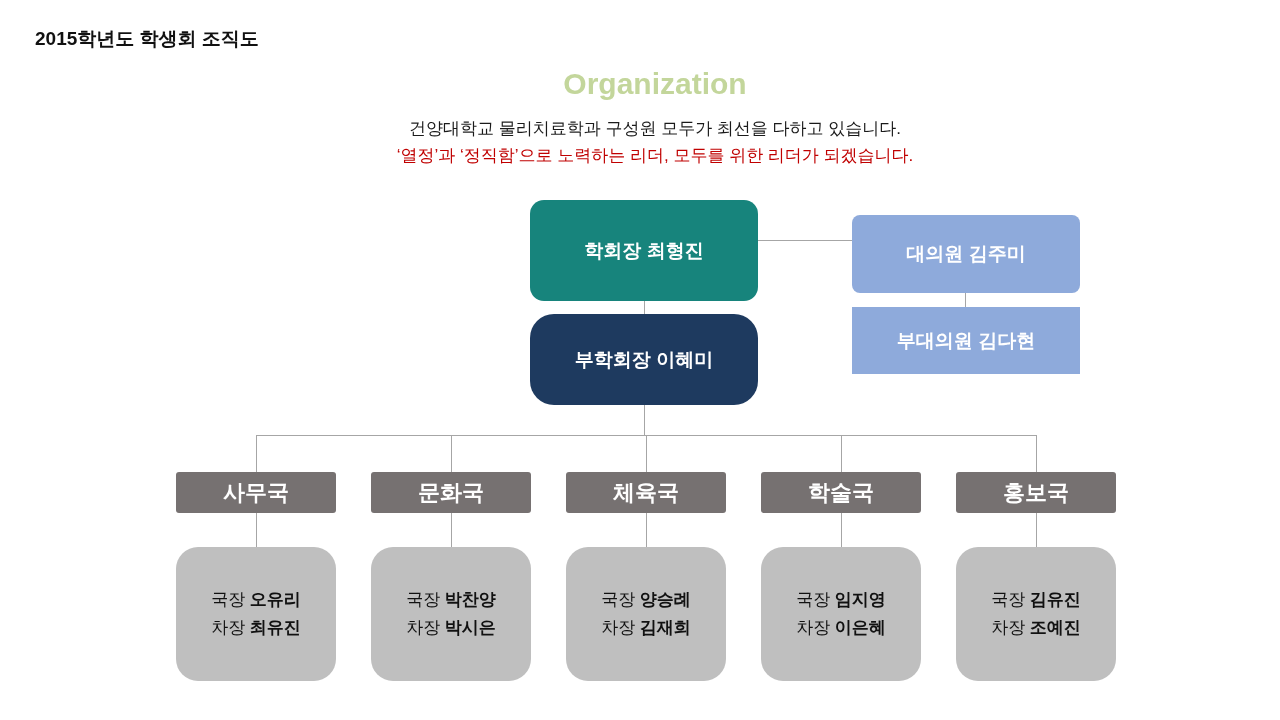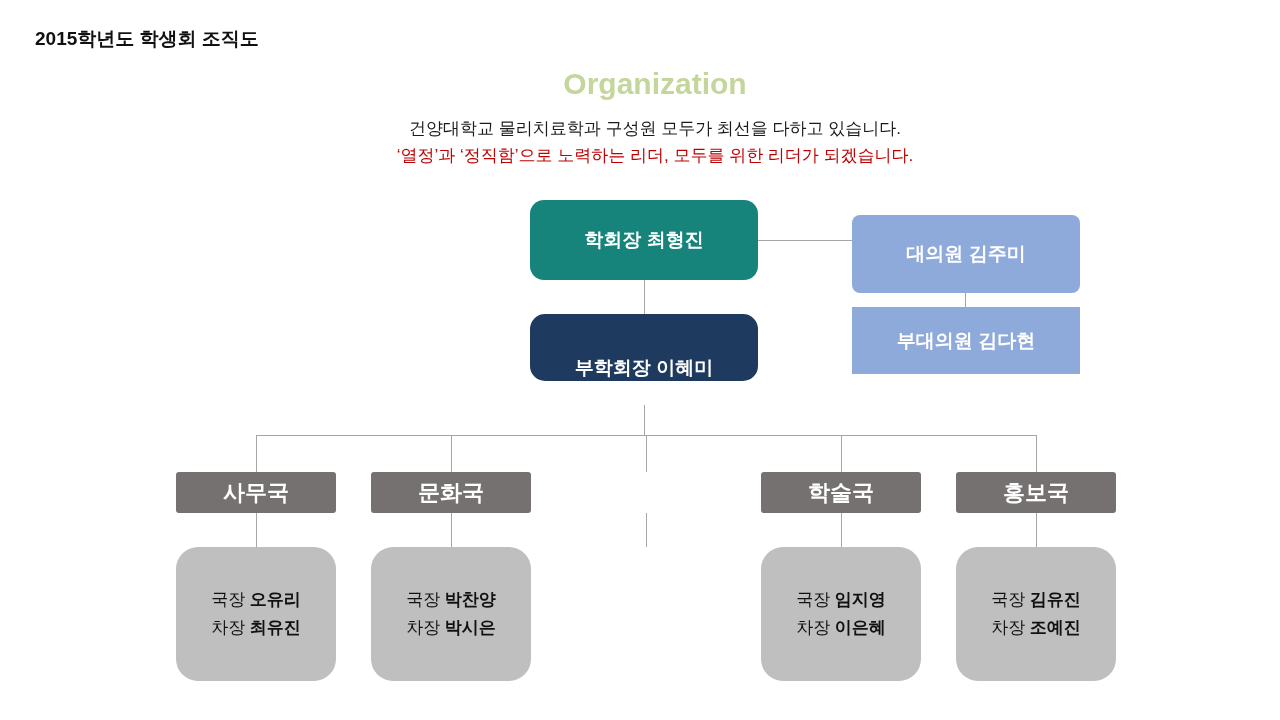--- a/index.html
+++ b/index.html
@@ -60,26 +60,26 @@
     position: absolute;
     display: flex;
     align-items: center;
     justify-content: center;
     color: #ffffff;
     font-weight: bold;
     font-size: 19px;
     text-align: center;
   }
   .president {
-    left: 530px; top: 200px; width: 228px; height: 80px;
+    left: 530px; top: 200px; width: 228px; height: 101px;
     background: #17847C; border-radius: 14px;
   }
   .vice-president {
-    left: 530px; top: 314px; width: 228px; height: 67px;
-    background: #1E3A5F; border-radius: 15px; align-items: flex-end;
+    left: 530px; top: 314px; width: 228px; height: 91px;
+    background: #1E3A5F; border-radius: 24px;
   }
   .representative {
     left: 852px; top: 215px; width: 228px; height: 78px;
     background: #8EAADB; border-radius: 8px;
   }
   .vice-representative {
     left: 852px; top: 307px; width: 228px; height: 67px;
     background: #8EAADB; border-radius: 0;
   }
 
@@ -187,20 +187,35 @@
         <span>국장</span>
         <span class="person">박찬양</span>
       </div>
       <div class="card-line">
         <span>차장</span>
         <span class="person">박시은</span>
       </div>
     </div>
   </div>
 
+  <div class="dept dept-2">
+    <div class="dept-header">
+      <span>체육국</span>
+    </div>
+    <div class="dept-card">
+      <div class="card-line">
+        <span>국장</span>
+        <span class="person">양승례</span>
+      </div>
+      <div class="card-line">
+        <span>차장</span>
+        <span class="person">김재희</span>
+      </div>
+    </div>
+  </div>
 
   <div class="dept dept-3">
     <div class="dept-header">
       <span>학술국</span>
     </div>
     <div class="dept-card">
       <div class="card-line">
         <span>국장</span>
         <span class="person">임지영</span>
       </div>

